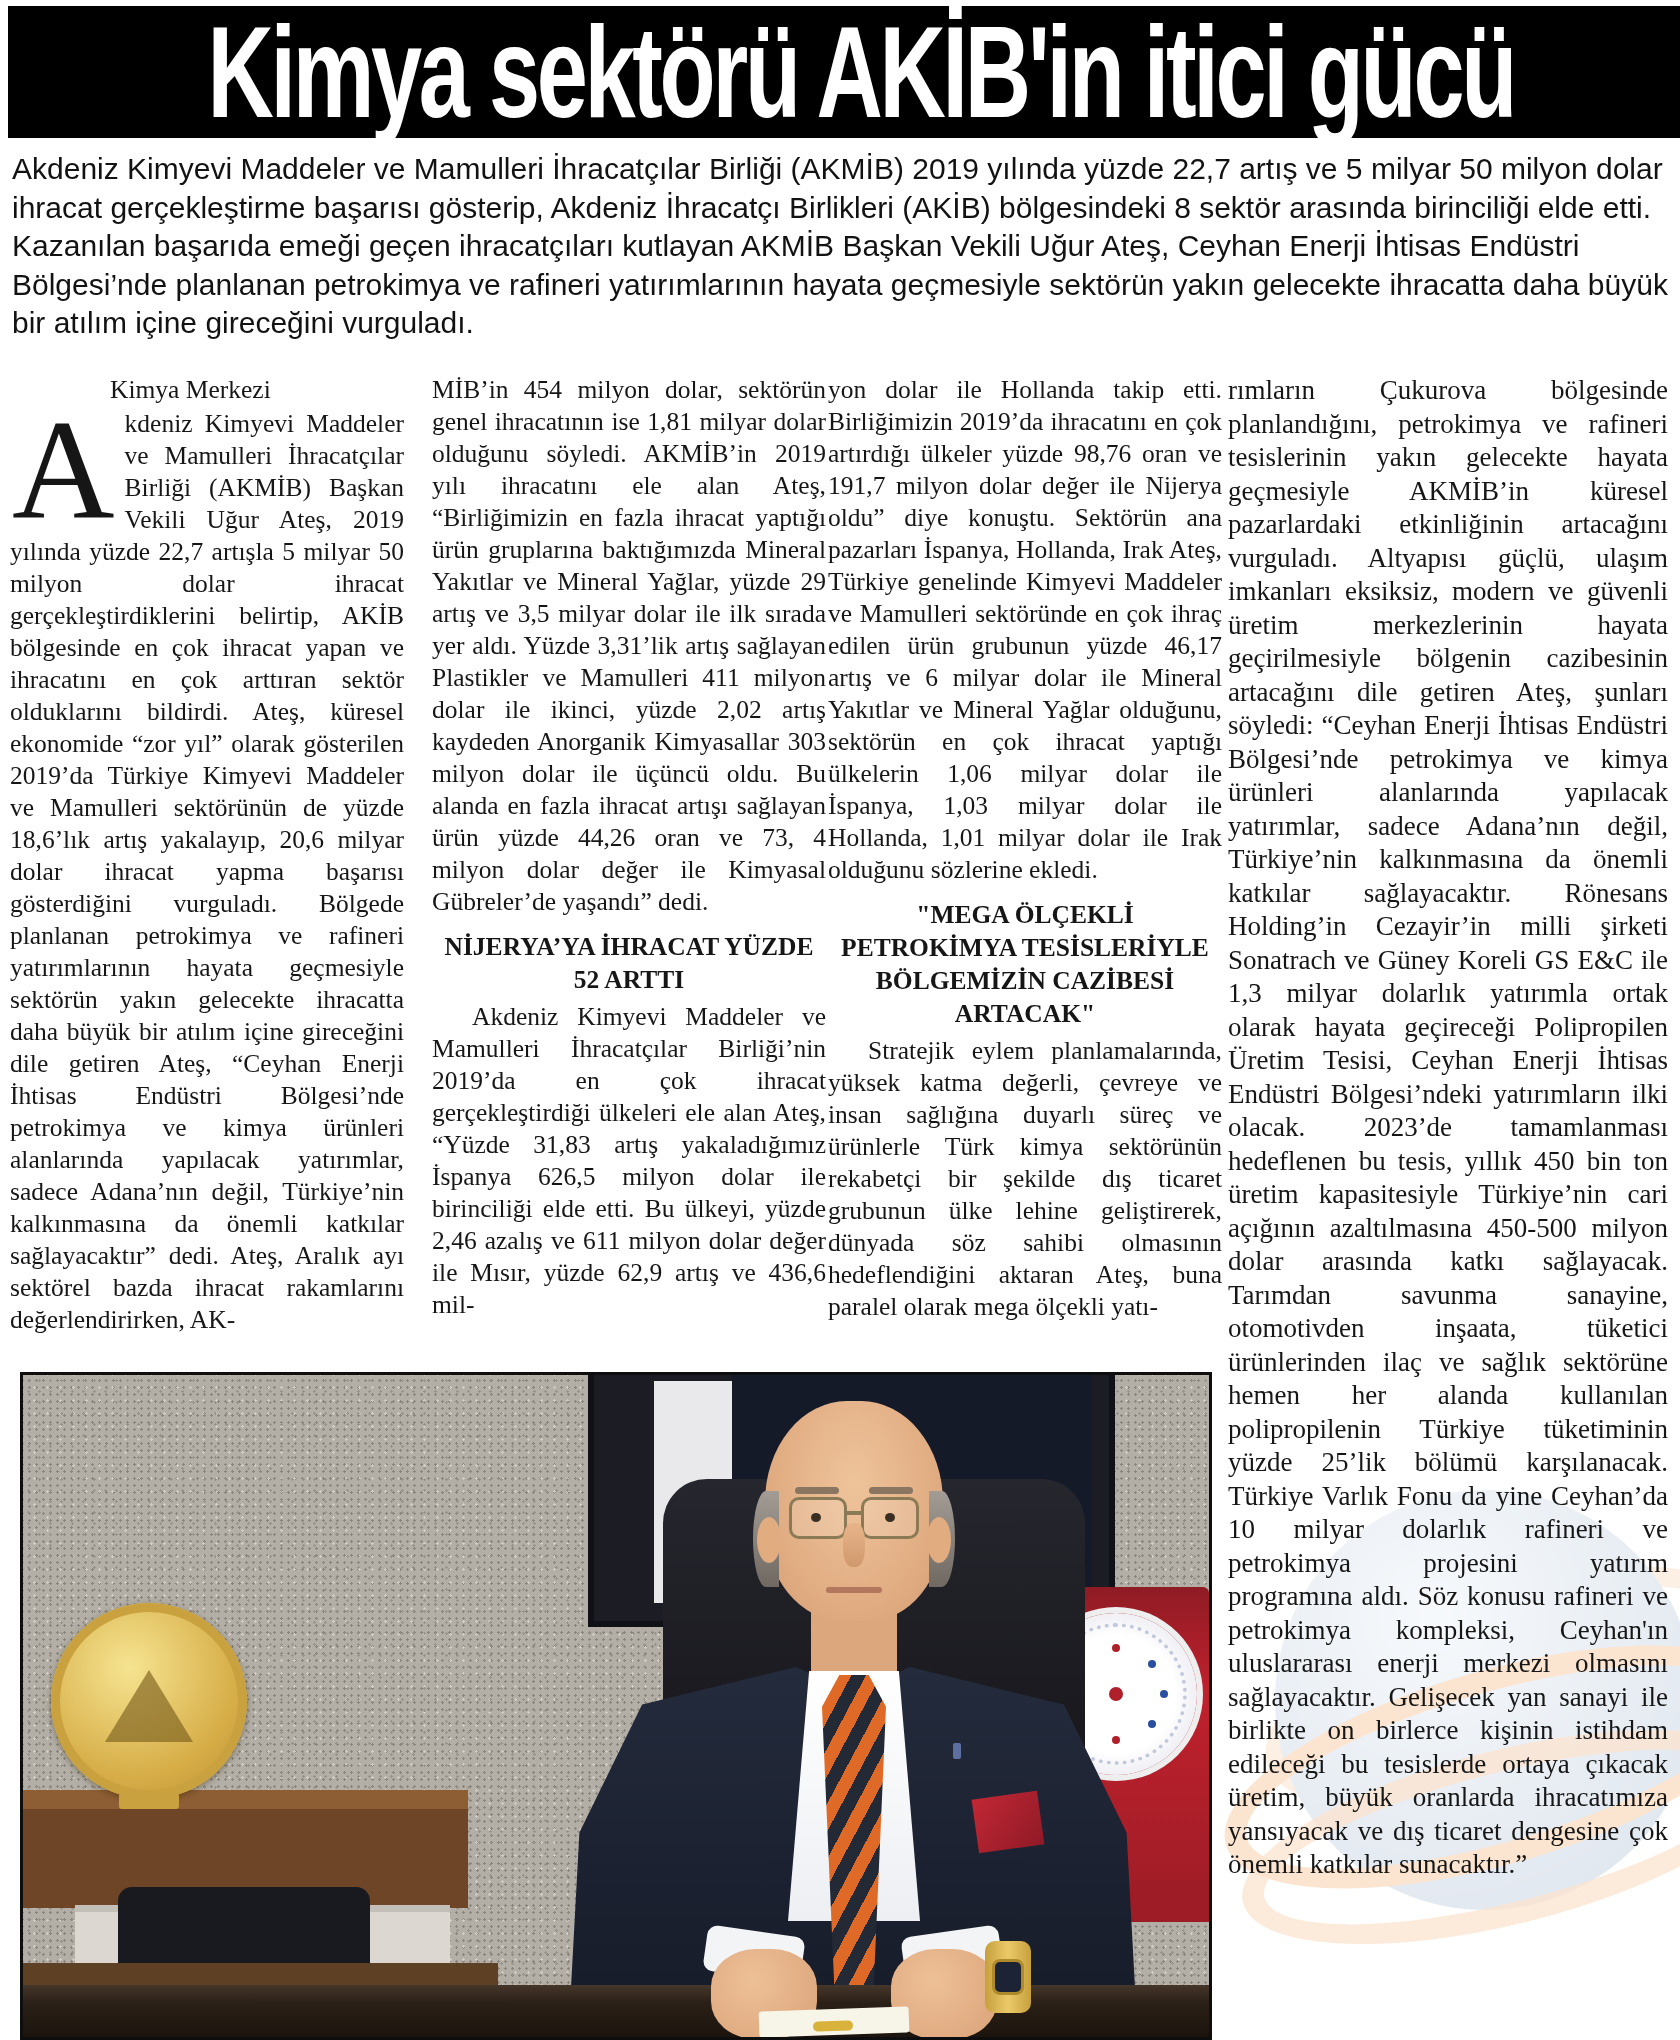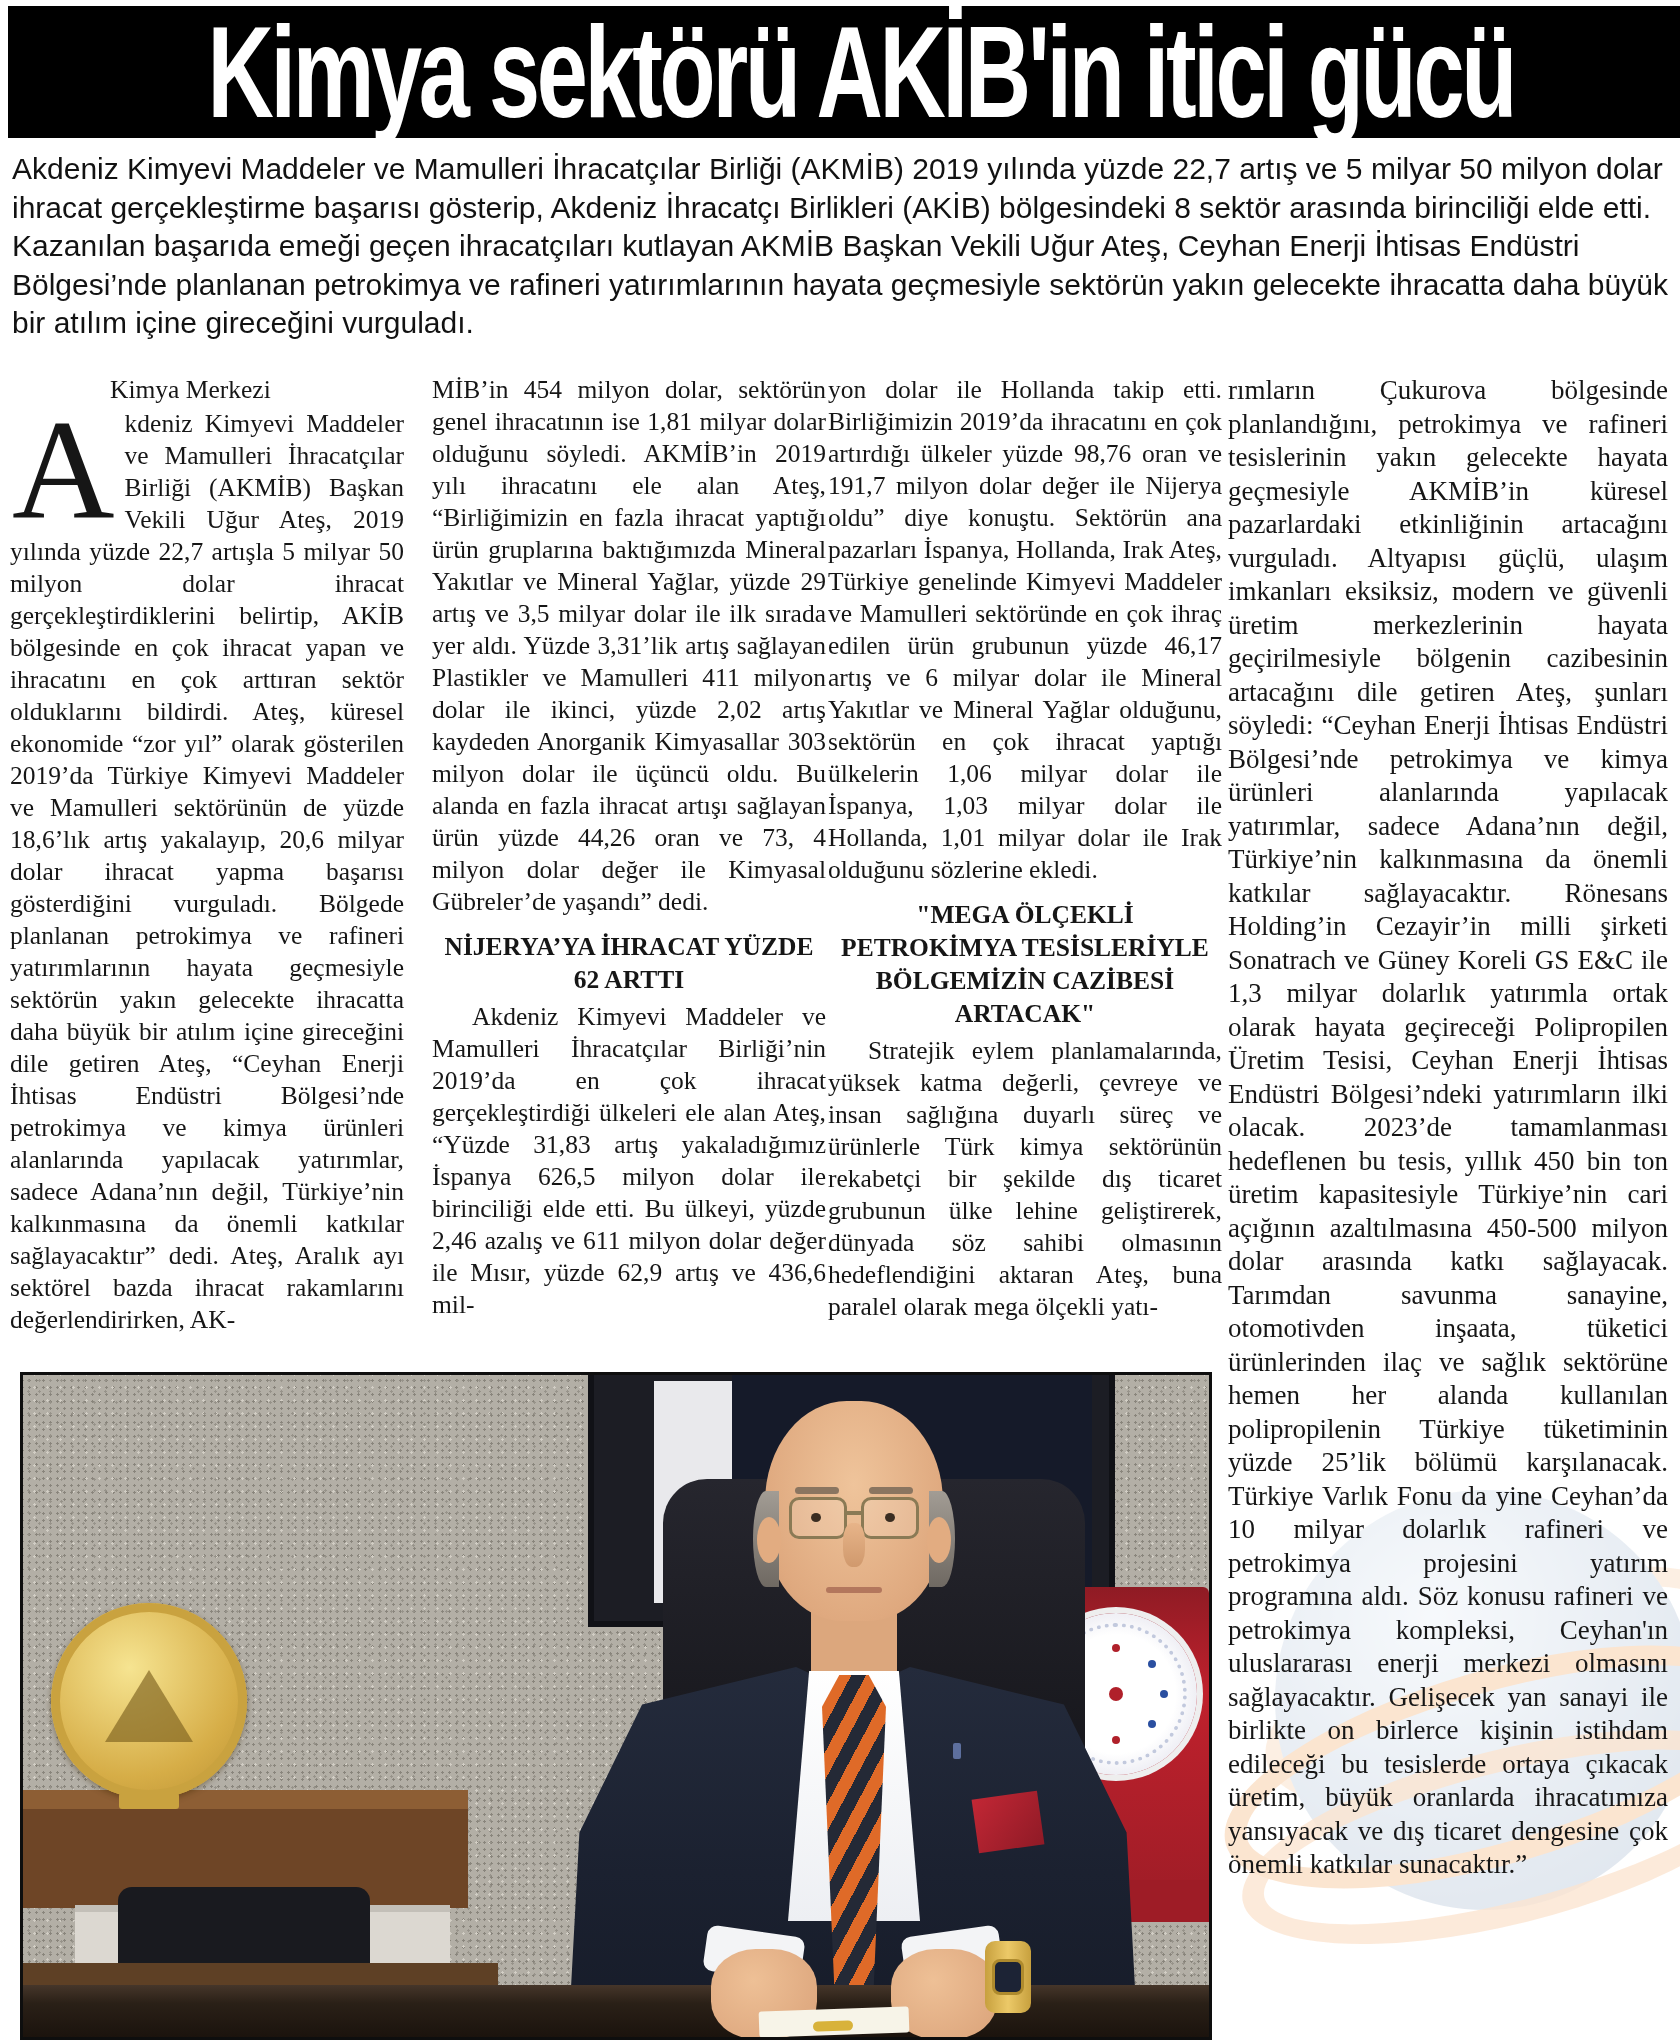--- a/index.html
+++ b/index.html
@@ -144,21 +144,21 @@
 
   <div class="lead">Akdeniz Kimyevi Maddeler ve Mamulleri İhracatçılar Birliği (AKMİB) 2019 yılında yüzde 22,7 artış ve 5 milyar 50 milyon dolar ihracat gerçekleştirme başarısı gösterip, Akdeniz İhracatçı Birlikleri (AKİB) bölgesindeki 8 sektör arasında birinciliği elde etti. Kazanılan başarıda emeği geçen ihracatçıları kutlayan AKMİB Başkan Vekili Uğur Ateş, Ceyhan Enerji İhtisas Endüstri Bölgesi’nde planlanan petrokimya ve rafineri yatırımlarının hayata geçmesiyle sektörün yakın gelecekte ihracatta daha büyük bir atılım içine gireceğini vurguladı.</div>
 
   <div class="col col-1">
     <div class="byline">Kimya Merkezi</div>
     <p><span class="dropcap">A</span><span>kdeniz Kimyevi Maddeler ve Mamulleri İhracatçılar Birliği (AKMİB) Başkan Vekili Uğur Ateş, 2019 yılında yüzde 22,7 artışla 5 milyar 50 milyon dolar ihracat gerçekleştirdiklerini belirtip, AKİB bölgesinde en çok ihracat yapan ve ihracatını en çok arttıran sektör olduklarını bildirdi. Ateş, küresel ekonomide “zor yıl” olarak gösterilen 2019’da Türkiye Kimyevi Maddeler ve Mamulleri sektörünün de yüzde 18,6’lık artış yakalayıp, 20,6 milyar dolar ihracat yapma başarısı gösterdiğini vurguladı. Bölgede planlanan petrokimya ve rafineri yatırımlarının hayata geçmesiyle sektörün yakın gelecekte ihracatta daha büyük bir atılım içine gireceğini dile getiren Ateş, “Ceyhan Enerji İhtisas Endüstri Bölgesi’nde petrokimya ve kimya ürünleri alanlarında yapılacak yatırımlar, sadece Adana’nın değil, Türkiye’nin kalkınmasına da önemli katkılar sağlayacaktır” dedi. Ateş, Aralık ayı sektörel bazda ihracat rakamlarını değerlendirirken, AK-</span></p>
   </div>
 
   <div class="col col-2">
     <p>MİB’in 454 milyon dolar, sektörün genel ihracatının ise 1,81 milyar dolar olduğunu söyledi. AKMİB’in 2019 yılı ihracatını ele alan Ateş, “Birliğimizin en fazla ihracat yaptığı ürün gruplarına baktığımızda Mineral Yakıtlar ve Mineral Yağlar, yüzde 29 artış ve 3,5 milyar dolar ile ilk sırada yer aldı. Yüzde 3,31’lik artış sağlayan Plastikler ve Mamulleri 411 milyon dolar ile ikinci, yüzde 2,02 artış kaydeden Anorganik Kimyasallar 303 milyon dolar ile üçüncü oldu. Bu alanda en fazla ihracat artışı sağlayan ürün yüzde 44,26 oran ve 73, 4 milyon dolar değer ile Kimyasal Gübreler’de yaşandı” dedi.</p>
-    <div class="subhead">NİJERYA’YA İHRACAT YÜZDE 62 ARTTI</div>
+    <div class="subhead">NİJERYA’YA İHRACAT YÜZDE 52 ARTTI</div>
     <p class="indent">Akdeniz Kimyevi Maddeler ve Mamulleri İhracatçılar Birliği’nin 2019’da en çok ihracat gerçekleştirdiği ülkeleri ele alan Ateş, “Yüzde 31,83 artış yakaladığımız İspanya 626,5 milyon dolar ile birinciliği elde etti. Bu ülkeyi, yüzde 2,46 azalış ve 611 milyon dolar değer ile Mısır, yüzde 62,9 artış ve 436,6 mil-</p>
   </div>
 
   <div class="col col-3">
     <p>yon dolar ile Hollanda takip etti. Birliğimizin 2019’da ihracatını en çok artırdığı ülkeler yüzde 98,76 oran ve 191,7 milyon dolar değer ile Nijerya oldu” diye konuştu. Sektörün ana pazarları İspanya, Hollanda, Irak Ateş, Türkiye genelinde Kimyevi Maddeler ve Mamulleri sektöründe en çok ihraç edilen ürün grubunun yüzde 46,17 artış ve 6 milyar dolar ile Mineral Yakıtlar ve Mineral Yağlar olduğunu, sektörün en çok ihracat yaptığı ülkelerin 1,06 milyar dolar ile İspanya, 1,03 milyar dolar ile Hollanda, 1,01 milyar dolar ile Irak olduğunu sözlerine ekledi.</p>
     <div class="subhead">"MEGA ÖLÇEKLİ PETROKİMYA TESİSLERİYLE BÖLGEMİZİN CAZİBESİ ARTACAK"</div>
     <p class="indent">Stratejik eylem planlamalarında, yüksek katma değerli, çevreye ve insan sağlığına duyarlı süreç ve ürünlerle Türk kimya sektörünün rekabetçi bir şekilde dış ticaret grubunun ülke lehine geliştirerek, dünyada söz sahibi olmasının hedeflendiğini aktaran Ateş, buna paralel olarak mega ölçekli yatı-</p>
   </div>
 
   <div class="watermark">

